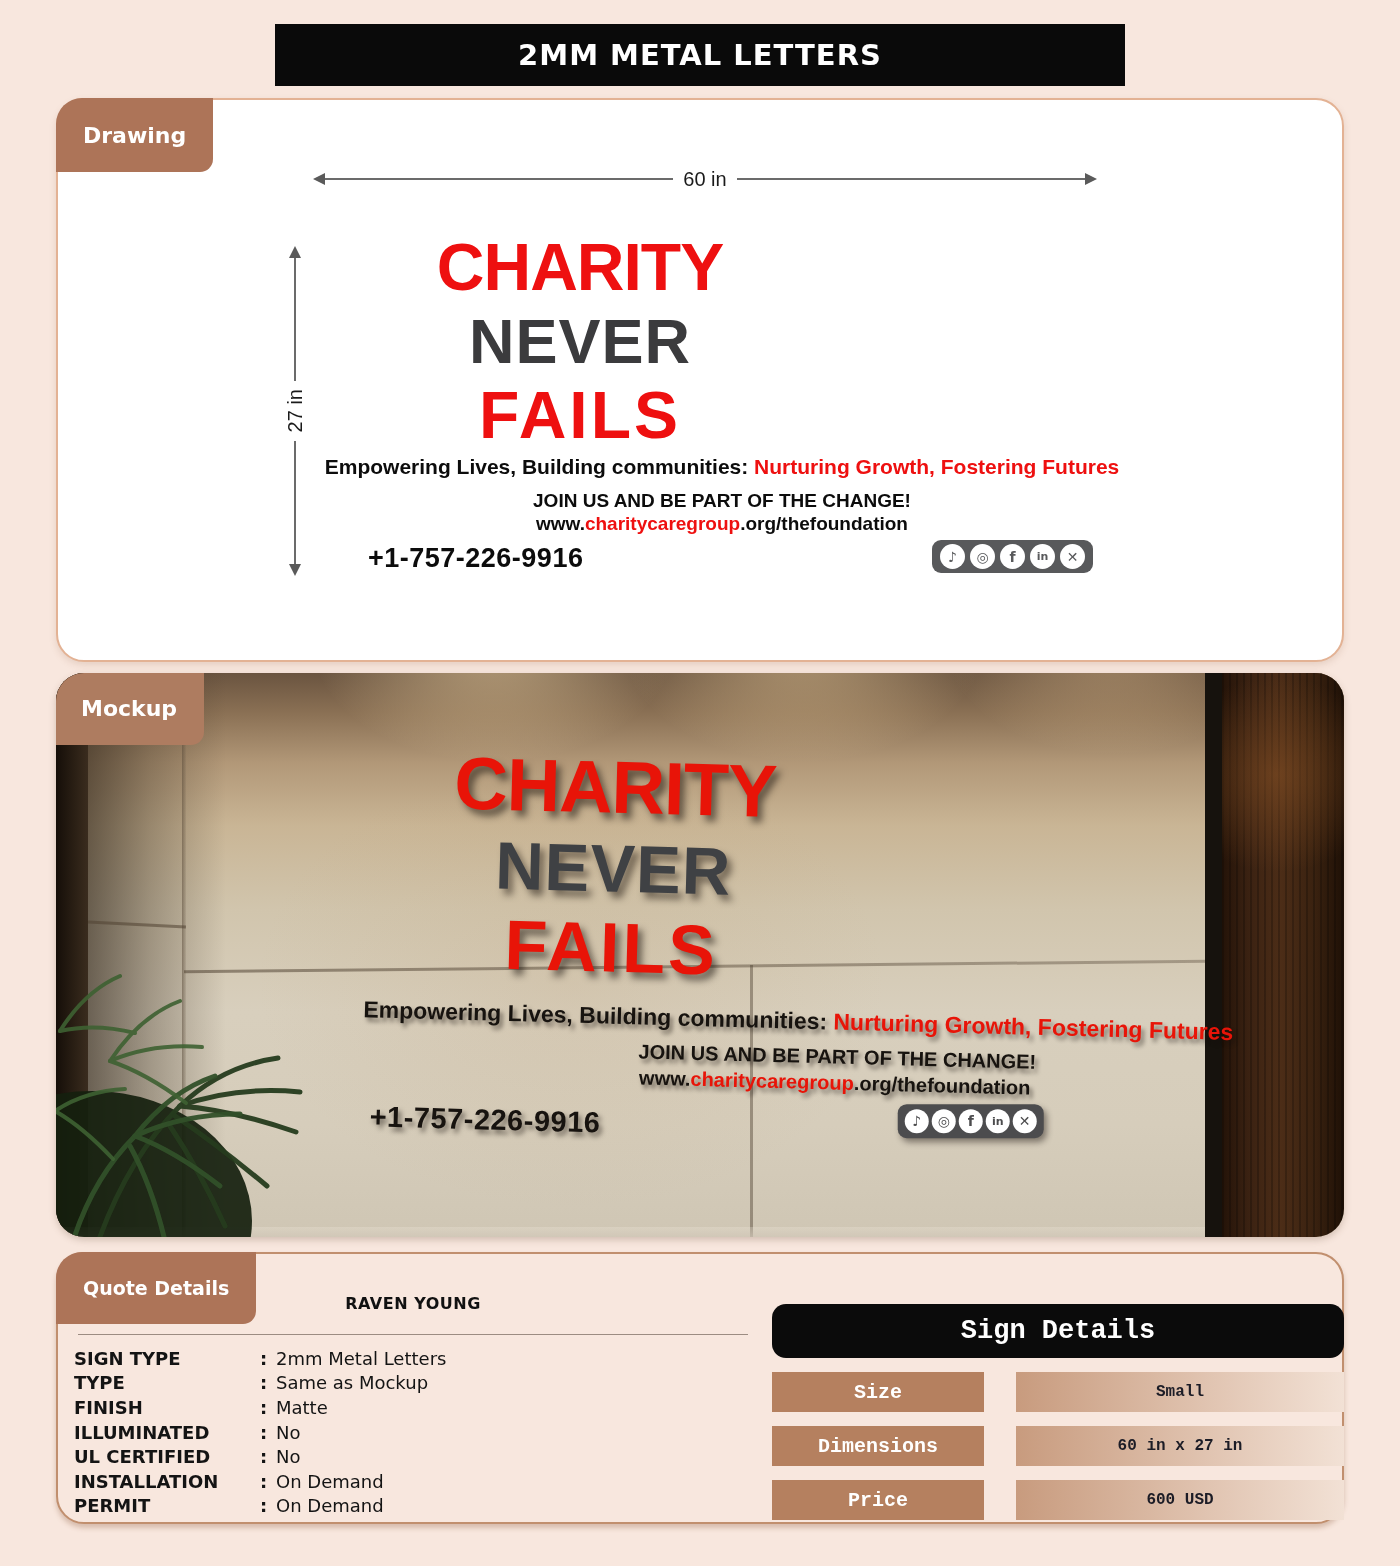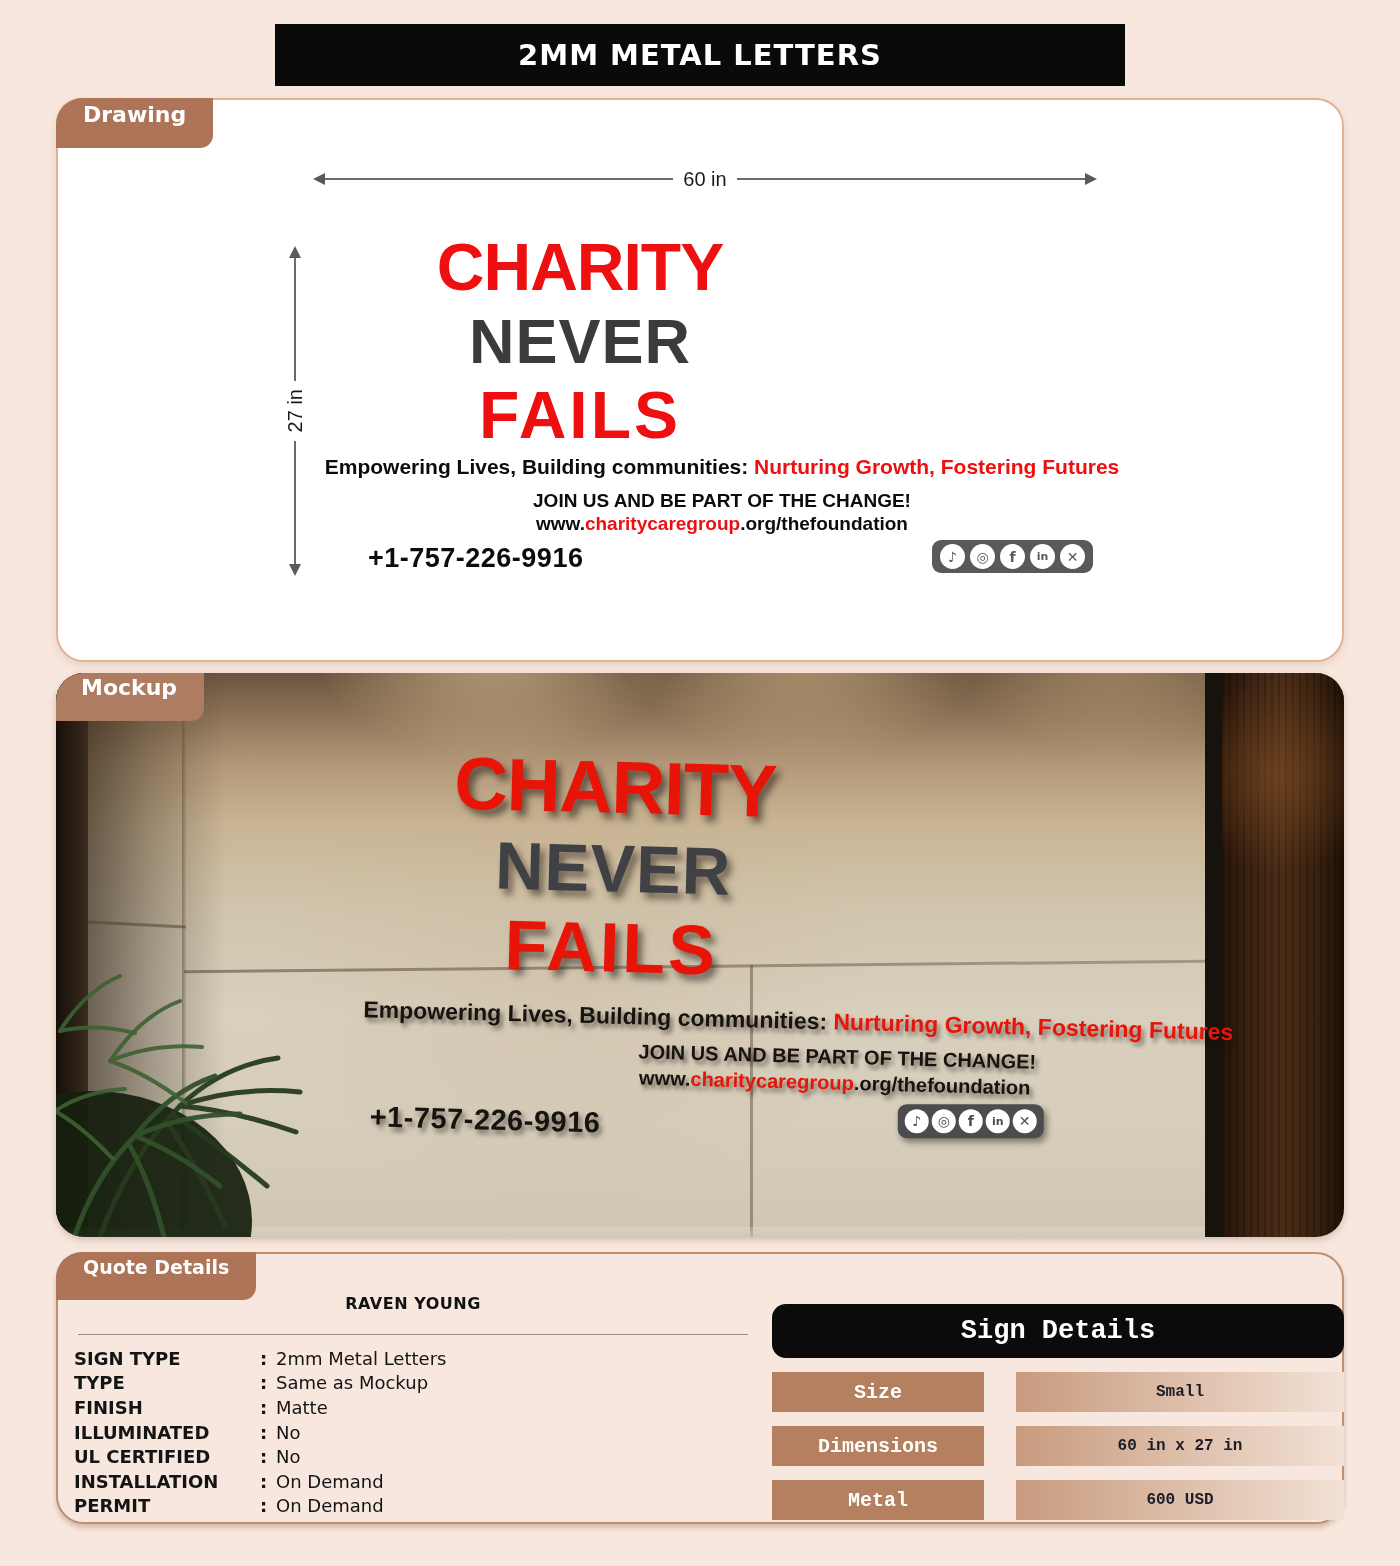--- a/index.html
+++ b/index.html
@@ -15,21 +15,21 @@
     display:flex;align-items:center;justify-content:center;
     font-family:"DejaVu Sans",sans-serif;font-weight:bold;font-size:29px;letter-spacing:1px;
   }
   
   .panel{position:absolute;left:56px;width:1288px;border-radius:28px;box-sizing:border-box;}
   .tab{
     position:absolute;top:-2px;left:-2px;z-index:6;
     background:#ad7458;color:#fff;
     font-family:"DejaVu Sans",sans-serif;font-weight:bold;
     border-radius:26px 0 13px 0;
-    display:flex;align-items:flex-start;padding:4px 27px;
+    display:flex;align-items:center;padding:16px 27px;
   }
   .drawing-panel{top:98px;height:564px;background:#ffffff;border:2px solid #e3b294;box-shadow:0 3px 7px rgba(150,100,70,.18);}
   .drawing-tab{height:42px;font-size:22px;}
   
   .dim{color:#1a1a1a;font-size:20px;}
   .dim-h{position:absolute;left:255px;top:71px;width:784px;height:16px;display:flex;align-items:center;}
   .dim-line-h{flex:1;height:0;border-top:2px solid #6b6b6b;}
   .arr{width:0;height:0;}
   .arr-left{border-top:6px solid transparent;border-bottom:6px solid transparent;border-right:12px solid #5a5a5a;}
   .arr-right{border-top:6px solid transparent;border-bottom:6px solid transparent;border-left:12px solid #5a5a5a;}
@@ -289,17 +289,17 @@
     <div class="sd-header">Sign Details</div>
     <div class="sd-row">
       <div class="sd-label">Size</div>
       <div class="sd-value">Small</div>
     </div>
     <div class="sd-row">
       <div class="sd-label">Dimensions</div>
       <div class="sd-value">60 in x 27 in</div>
     </div>
     <div class="sd-row">
-      <div class="sd-label">Metal</div>
+      <div class="sd-label">Price</div>
       <div class="sd-value">600 USD</div>
     </div>
   </div>
 </div>
 
 </body></html>

